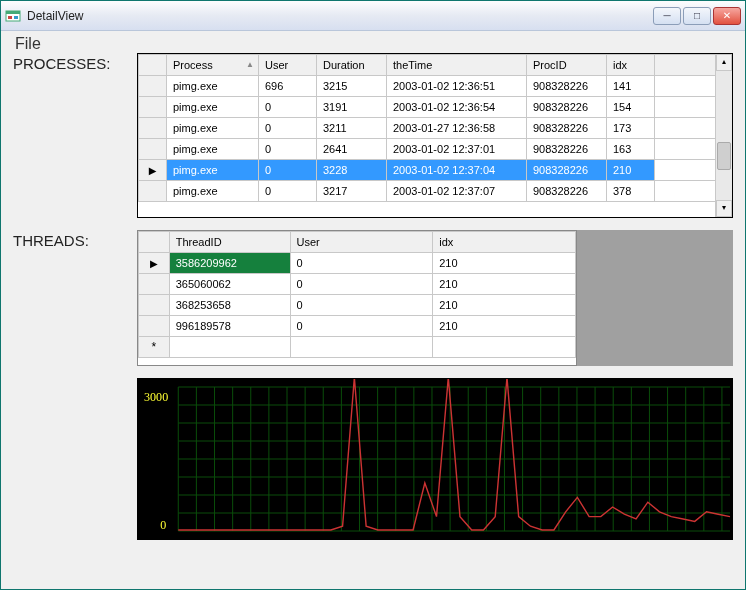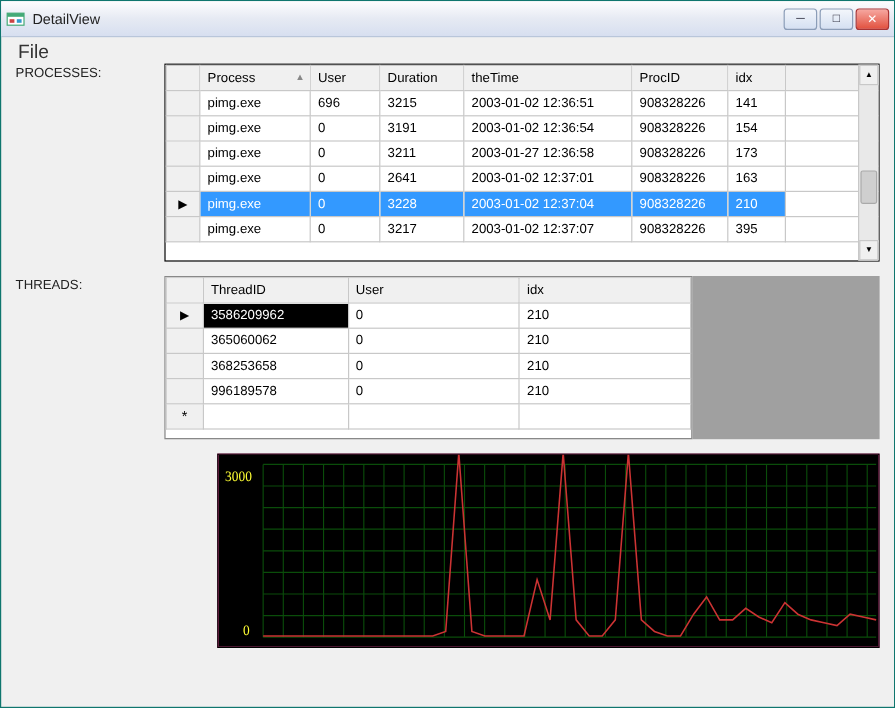--- a/index.html
+++ b/index.html
@@ -11,43 +11,43 @@
 .titlebar .icon { width: 16px; height: 16px; margin-right: 6px; display: inline-block; }
 .titlebar .title { flex: 1; color: #222; font-size: 12px; }
 .winbtns { display: flex; gap: 2px; }
 .winbtn { width: 28px; height: 18px; border: 1px solid #8b9db8; border-radius: 3px; background: linear-gradient(#f3f6fb,#d5e0f2); font-size: 10px; display: flex; align-items: center; justify-content: center; color: #334; }
 .winbtn.close { background: linear-gradient(#f6a7a0,#e2513f); color: #fff; border-color: #a33; }
 
 .menubar { height: 22px; padding: 2px 8px; font-size: 16px; color: #333; }
 .menuitm { padding: 2px 6px; display: inline-block; }
 
 .content { flex: 1; padding: 0 12px 12px 12px; display: grid; grid-template-columns: 120px 1fr; grid-template-rows: auto auto 1fr; column-gap: 4px; row-gap: 12px; }
-.lbl { font-size: 11px; color: #222; padding-top: 2px; }
+.lbl { font-size: 15px; color: #222; padding-top: 2px; }
 
 .gridwrap { border: 1px solid #000; background: #fff; position: relative; }
 .grid-proc { height: 165px; }
 .grid-thr { width: 440px; height: 136px; }
 
 .dgrid { border-collapse: collapse; width: 100%; font-size: 11px; }
 .dgrid th, .dgrid td { border: 1px solid #c8c8c8; padding: 3px 6px; text-align: left; height: 21px; background: #fff; white-space: nowrap; overflow: hidden; }
 .dgrid th { background: #f0f0f0; font-weight: normal; position: relative; }
 .dgrid .rowhdr { width: 28px; background: #f0f0f0; text-align: center; }
 .dgrid tr.selected td.sc { background: #3399ff; color: #fff; }
-.dgrid td.cellsel { background: #000000; color: #fff; }
+.dgrid td.cellsel { background: #15803d; color: #fff; }
 .sort-glyph { font-size: 8px; color: #888; position: absolute; right: 4px; top: 5px; }
 
 .proc-scroll { position: absolute; right: 0; top: 0; bottom: 0; width: 17px; background: #e9e9e9; border-left: 1px solid #c8c8c8; }
 .proc-scroll .upb, .proc-scroll .dnb { height: 17px; background: #f0f0f0; border: 1px solid #c8c8c8; font-size: 8px; text-align: center; line-height: 14px; }
 .proc-scroll .thumb { position: absolute; left: 1px; right: 1px; top: 88px; height: 28px; background: #cfcfcf; border: 1px solid #aaa; border-radius: 2px; }
 .proc-scroll .dnb { position: absolute; bottom: 0; left: 0; right: 0; }
 
 .thr-area { background: #a0a0a0; position: relative; height: 136px; }
 .thr-area .gridwrap { position: absolute; left: 0; top: 0; border: 1px solid #888; }
 
-.chartwrap { grid-column: 2; height: 162px; border: 1px solid #000; background: #ec4899; position: relative; margin-left: 44px; }
+.chartwrap { grid-column: 2; height: 162px; border: 1px solid #000; background: #4d7c0f; position: relative; }
 .chartwrap svg { width: 100%; height: 100%; display: block; }
 .ylab { fill: #ffff33; font-size: 12px; font-family: Tahoma; }
 
 .col-proc-0 { width: 28px; }
 .col-proc-1 { width: 92px; }
 .col-proc-2 { width: 58px; }
 .col-proc-3 { width: 70px; }
 .col-proc-4 { width: 140px; }
 .col-proc-5 { width: 80px; }
 .col-proc-6 { width: 48px; }
@@ -165,21 +165,21 @@
               <td class="sc">210</td>
               <td></td>
             </tr>
             <tr>
               <td class="rowhdr"></td>
               <td class="">pimg.exe</td>
               <td class="">0</td>
               <td class="">3217</td>
               <td class="">2003-01-02 12:37:07</td>
               <td class="">908328226</td>
-              <td class="">395</td>
+              <td class="">378</td>
               <td></td>
             </tr>
           </tbody>
       </table>
       <div class="proc-scroll">
         <div class="upb">▴</div>
         <div class="thumb"></div>
         <div class="dnb">▾</div>
       </div>
     </div>

